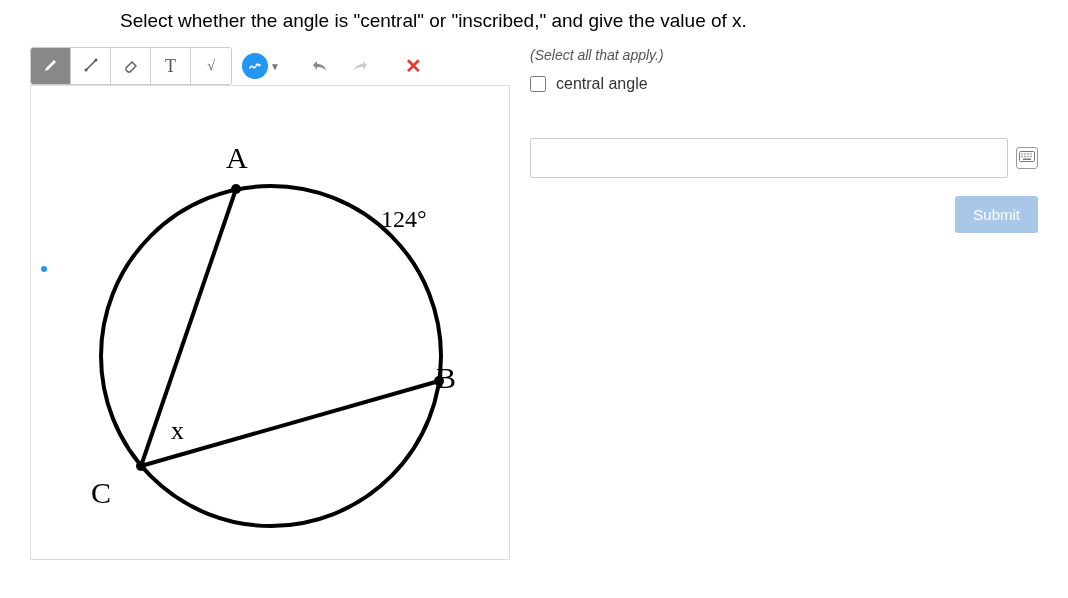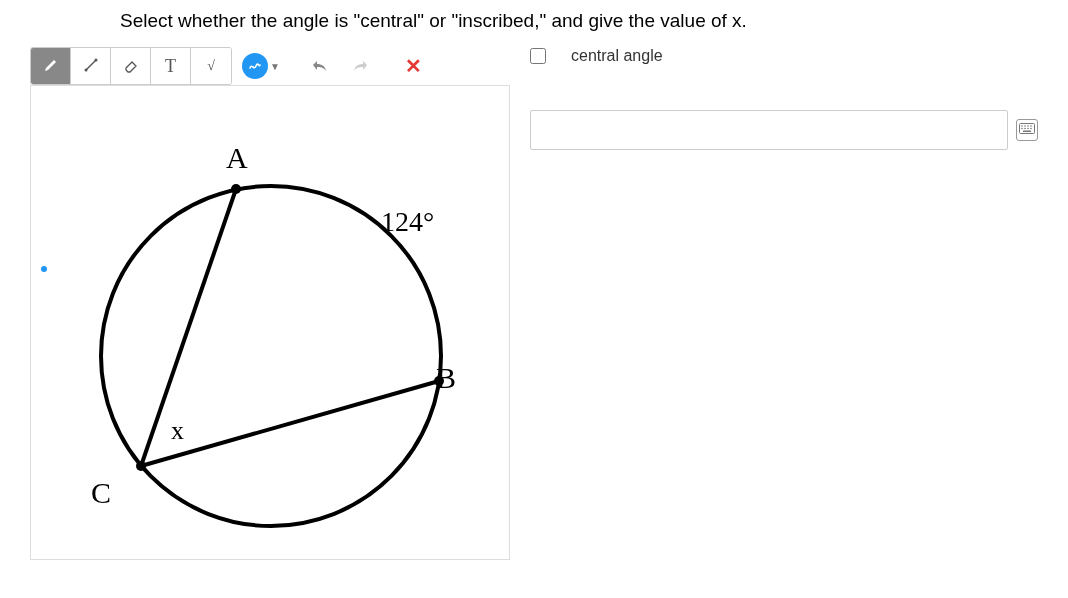--- a/index.html
+++ b/index.html
@@ -148,21 +148,21 @@
     }
     .instruct {
       font-style: italic;
       color: #555;
       font-size: 14px;
       margin-bottom: 12px;
     }
     .checkbox-row {
       display: flex;
       align-items: center;
-      gap: 25px;
+      gap: 10px;
       margin-bottom: 14px;
     }
     .checkbox-row input[type="checkbox"] {
       width: 16px;
       height: 16px;
       cursor: pointer;
       border: 1px solid #bbb;
     }
     .checkbox-row label {
       font-size: 16px;
@@ -283,28 +283,29 @@
       <div class="blue-dot"></div>
       <svg class="diagram-svg" width="400" height="400" viewBox="0 0 400 400">
         <circle cx="200" cy="215" r="170" fill="none" stroke="#000" stroke-width="4"></circle>
         <line x1="70" y1="325" x2="165" y2="48" stroke="#000" stroke-width="4"></line>
         <line x1="70" y1="325" x2="368" y2="240" stroke="#000" stroke-width="4"></line>
         <circle cx="165" cy="48" r="5" fill="#000"></circle>
         <circle cx="368" cy="240" r="5" fill="#000"></circle>
         <circle cx="70" cy="325" r="5" fill="#000"></circle>
       </svg>
       <div class="diagram-label" style="left:195px; top:55px;">A</div>
-      <div class="diagram-label" style="left:350px; top:120px; font-size:28px;font-family:Liberation Serif, serif;">124°</div>
+      <div class="diagram-label" style="left:350px; top:120px; font-size:24px;font-family:Liberation Serif, serif;">124°</div>
       <div class="diagram-label" style="left:405px; top:275px;">B</div>
       <div class="diagram-label" style="left:60px; top:390px;">C</div>
       <div class="diagram-label" style="left:140px; top:330px; font-size:26px;">x</div>
     </div>
   </div>
 
   <div class="right-panel">
+    <div class="instruct">(Select all that apply.)</div>
 
     <div class="checkbox-row">
       <input type="checkbox" id="cb1" style="">
       <label for="cb1">central angle</label>
     </div>
 
     <div class="answer-row">
       <input type="text" class="answer-input" placeholder="" style="">
       <button class="keyboard-btn">
         <span>
@@ -317,14 +318,17 @@
               <circle cx="3" cy="5.5" r="0.8" fill="#777"></circle>
               <circle cx="6" cy="5.5" r="0.8" fill="#777"></circle>
               <circle cx="9" cy="5.5" r="0.8" fill="#777"></circle>
               <circle cx="12" cy="5.5" r="0.8" fill="#777"></circle>
               <rect x="4" y="7.5" width="8" height="1.5" fill="#777"></rect>
             </svg>
         </span>
       </button>
     </div>
 
+    <div class="submit-row">
+      <button class="submit-btn">Submit</button>
+    </div>
   </div>
 </div>
 
 </body></html>

